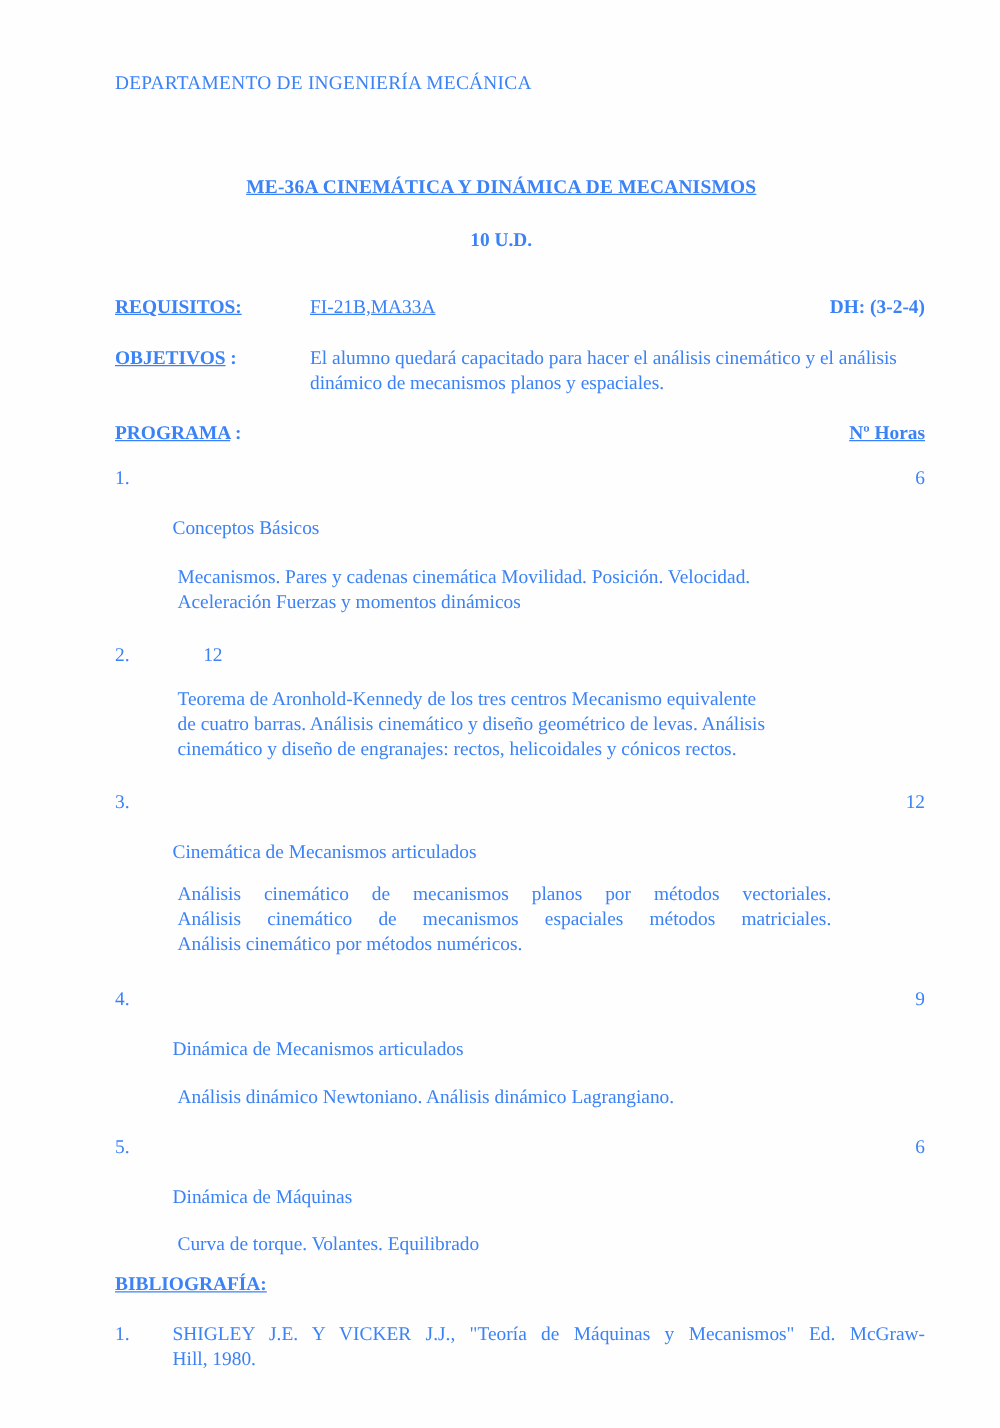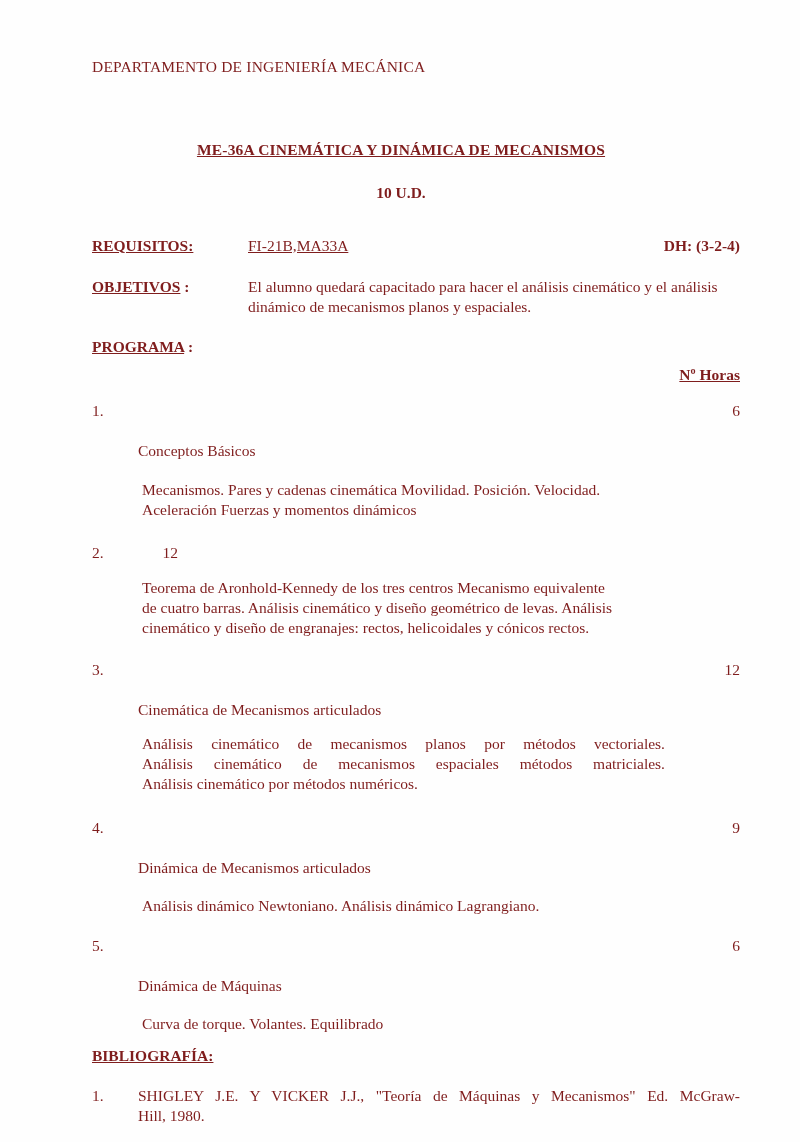--- a/index.html
+++ b/index.html
@@ -10,25 +10,25 @@
   .page {
     position: relative;
     width: 800px;
     height: 1142px;
     background: #fefefe;
     box-sizing: border-box;
     padding: 57px 60px 40px 92px;
     font-family: "Liberation Serif", "DejaVu Serif", serif;
     font-size: 15.5px;
     line-height: 20px;
-    color: #7f1d1d;
+    color: #3b82f6;
     overflow: hidden;
   }
   .bold { font-weight: bold; }
-  .underline { text-decoration: underline; margin-top: 28px; }
+  .underline { text-decoration: underline; }
 
   .dept {
     font-size: 15.5px;
     letter-spacing: 0.2px;
   }
   .center-block {
     margin-left: -30px;
     text-align: center;
   }
   .course-title {

